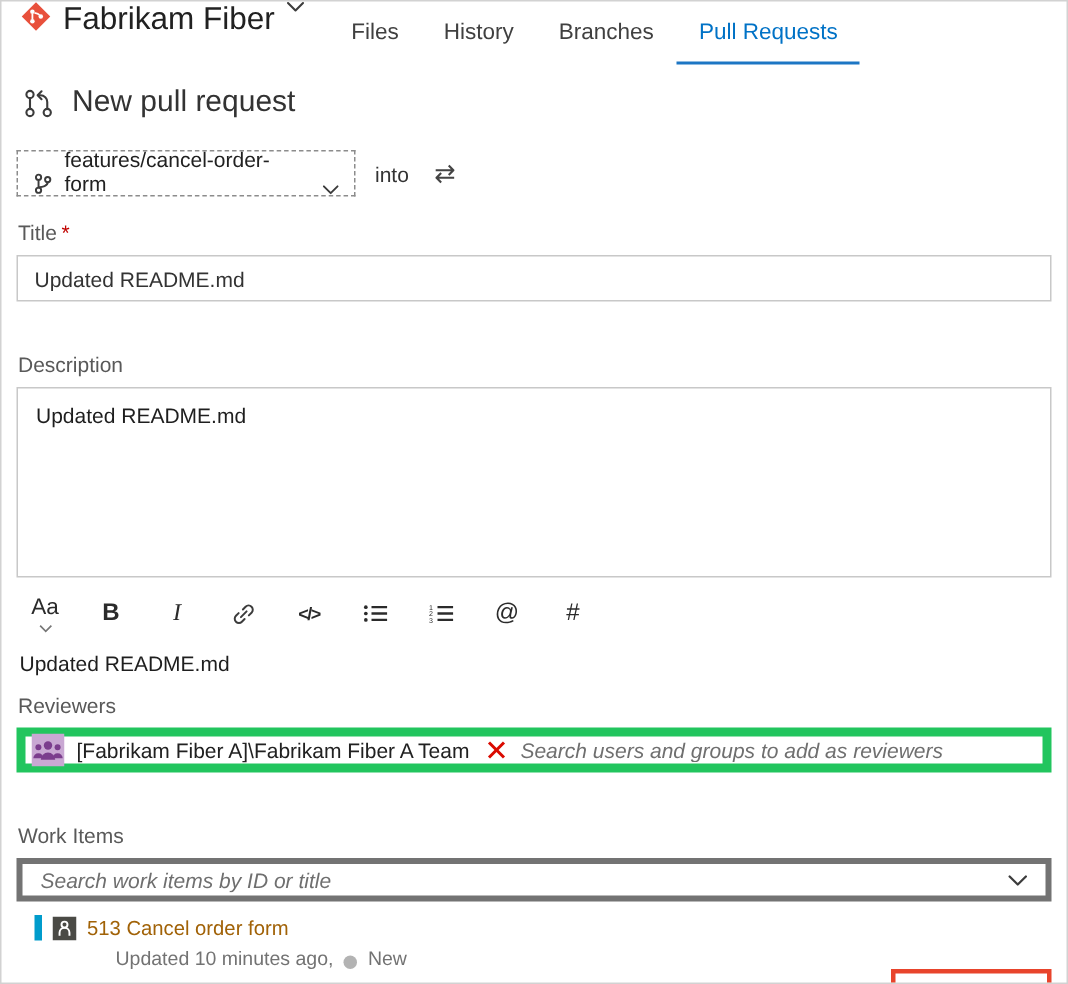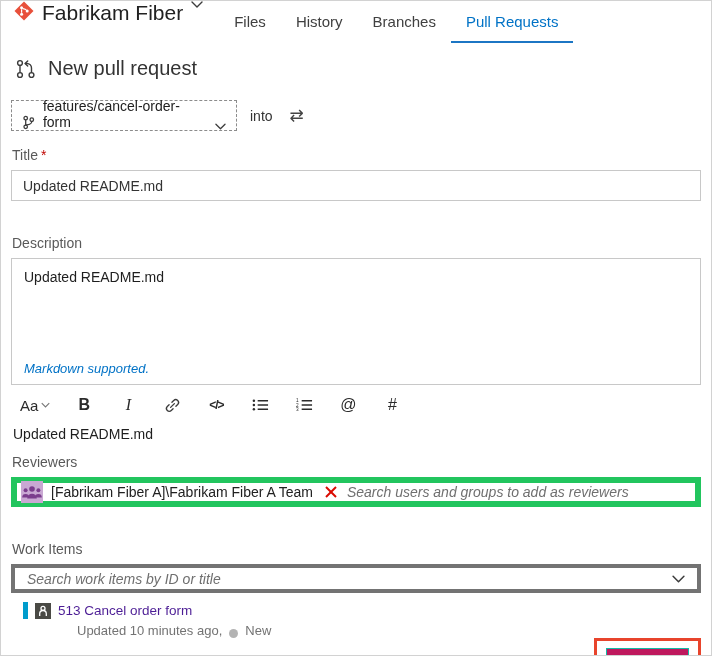--- a/index.html
+++ b/index.html
@@ -35,37 +35,37 @@
   .text-input {
     width:100%; height:31px; border:1px solid #c8c8c8; padding:0 11px;
     font-size:14px; color:#333; font-family:inherit; outline:none;
   }
   .text-input::placeholder, .inline-input::placeholder { font-style:italic; color:#6f6f6f; opacity:1; }
   .section-gap { margin-top:34px; }
   .desc-box { border:1px solid #c8c8c8; height:127px; position:relative; padding:10px 12px; font-size:14px; color:#1e1e1e; cursor:text; }
   .markdown-note { position:absolute; left:12px; bottom:8px; color:#0072c6; font-style:italic; font-size:13px; cursor:pointer; }
   
   .md-toolbar { display:flex; align-items:center; padding:11px 6px 9px 9px; }
-  .tb-btn { display:flex; align-items:center; justify-content:center; color:#2b2b2b; font-size:16px; cursor:pointer; min-width:20px; margin-right:24px; }
+  .tb-btn { display:flex; align-items:center; justify-content:center; color:#2b2b2b; font-size:16px; cursor:pointer; min-width:20px; margin-right:24px;flex-direction:column; }
   .tb-bold { font-weight:bold; }
   .tb-italic { font-style:italic; font-family:"Liberation Serif",serif; }
   .tb-code { font-size:12px; letter-spacing:-1px; font-weight:bold; }
   .tb-format { gap:3px; font-size:15px; }
   .preview-text { font-size:14px; color:#1e1e1e; margin:3px 0 12px 2px; }
   
   .pick-box { border:6px solid #22c55e; height:30px; display:flex; align-items:center; padding:0 8px 0 4px; }
   .avatar { width:22px; height:22px; flex-shrink:0; }
   .reviewer-name { font-size:14px; color:#212121; margin:0 8px; white-space:nowrap; }
   .x-btn { background:none; border:none; cursor:pointer; display:flex; align-items:center; padding:0 4px; }
   .inline-input { border:none; outline:none; flex:1; font-size:14px; font-family:inherit; color:#333; margin-left:6px; background:transparent; }
   
   .work-box { border:4px solid #737373; height:29px; display:flex; align-items:center; padding:0 12px; }
   .work-box .inline-input { margin-left:0; }
   .work-item { margin:9px 0 0 12px; }
-  .wi-line1 { display:flex; align-items:center; gap:7px; font-size:13.5px; color:#4c1d95; }
+  .wi-line1 { display:flex; align-items:center; gap:7px; font-size:13.5px; color:#a16207; }
   .wi-bar { width:5px; height:17px; background:#009ccc; flex-shrink:0; }
   .wi-title { cursor:pointer; }
   .wi-line2 { margin-left:54px; margin-top:4px; color:#737373; font-size:13px; display:flex; align-items:flex-end; gap:7px; }
   .wi-dot { width:9px; height:9px; border-radius:50%; background:#b3b3b3; display:inline-block; }
   
   .create-row { margin-top:auto; display:flex; justify-content:flex-end; }
   .annotation-box { border:3px solid #e8442c; padding:7px 9px; }
   .create-btn {
     background:#be185d; color:#fff; border:1px solid #14b8a6;
     font-size:15px; font-family:Liberation Serif, serif; padding:6px 21px; cursor:pointer;
@@ -131,21 +131,20 @@
     </div>
 
     <div class="field-label">
       <span>Title</span><span class="req">*</span>
     </div>
     <input class="text-input" type="text" value="Updated README.md" style="">
 
     <div class="field-label section-gap">Description</div>
     <div class="desc-box">
       <span>Updated README.md</span>
-      <div class="markdown-note">Markdown supported.</div>
     </div>
 
     <div class="md-toolbar">
       <div class="tb-btn tb-format">
         <span>Aa</span>
         <svg width="9" height="6" viewBox="0 0 12 7">
           <polyline points="1,1 6,6 11,1" stroke="#777" fill="none" stroke-width="1.5"></polyline>
         </svg>
       </div>
       <div class="tb-btn tb-bold">B</div>

